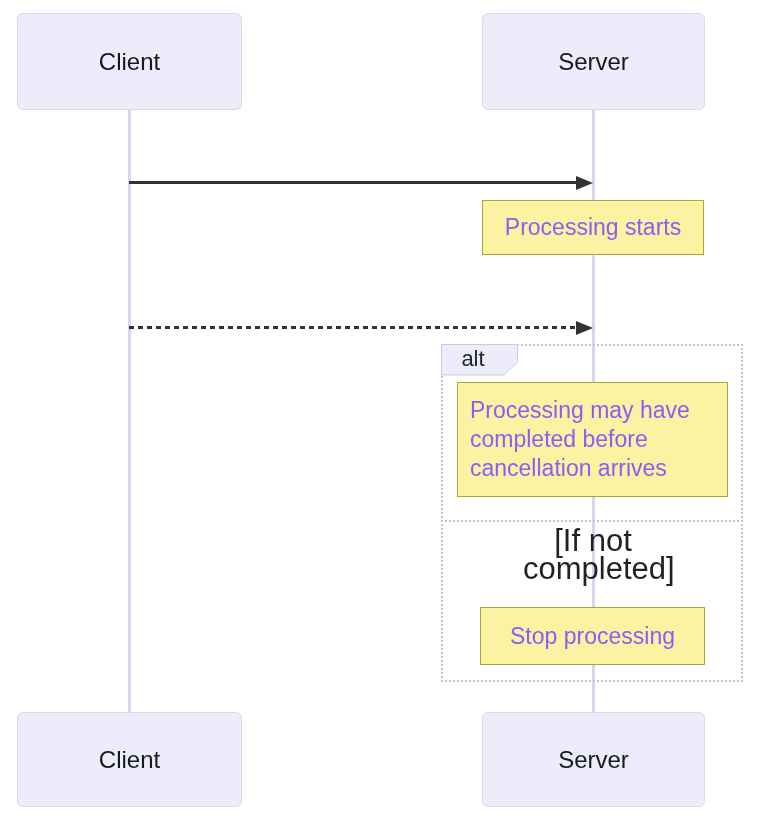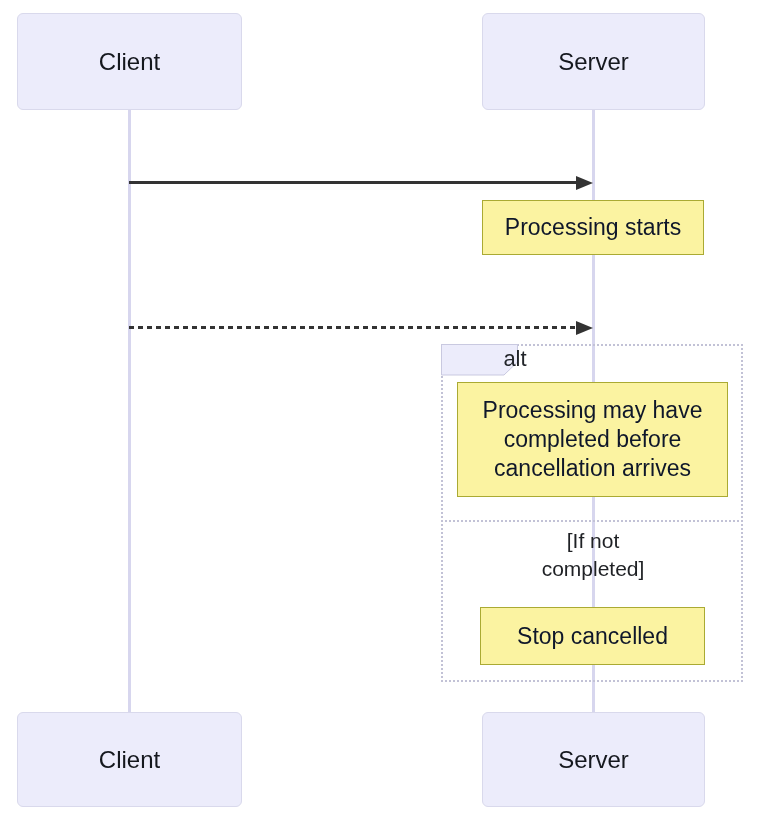--- a/index.html
+++ b/index.html
@@ -65,24 +65,24 @@
     z-index: 2;
   }
 
   
   .note {
     background: #FBF3A1;
     border: 1px solid #AAAA33;
     display: flex;
     align-items: center;
     justify-content: center;
-    text-align: center;
+    text-align: left;
     font-size: 23px;
     line-height: 29px;
-    color: #0f172a;
+    color: #8b5cf6;
     z-index: 2;
     box-sizing: border-box;
   }
 
   
   .alt-frame {
     border: 2px dotted #C2C2D6;
     z-index: 1;
     box-sizing: border-box;
   }
@@ -94,21 +94,21 @@
   .alt-tag-text {
     display: flex;
     align-items: center;
     justify-content: center;
     font-size: 22px;
     color: #22252a;
     z-index: 3;
   }
   .alt-condition {
     text-align: center;
-    font-size: 21px;
+    font-size: 31px;
     line-height: 28px;
     color: #1f2125;
     z-index: 2;
   }
 </style>
 </head>
 <body>
 
 <div class="canvas">
 
@@ -130,32 +130,32 @@
   </div>
 
   <div class="abs msg-line-dashed" style="left:129px; top:326px; width:449px;"></div>
   <div class="abs arrowhead" style="left:576px; top:321px;"></div>
 
   <div class="abs alt-frame" style="left:441px; top:344px; width:302px; height:338px;"></div>
 
   <svg class="abs" style="left:441px; top:344px; z-index:3;" width="78" height="32">
     <polygon points="0.5,0.5 76.5,0.5 76.5,18 63,31 0.5,31" fill="#ECECFB" stroke="#C9C9E0" stroke-width="1"></polygon>
   </svg>
-  <div class="abs alt-tag-text" style="left:441px; top:344px; width:64px; height:30px;padding-left:42px;">alt</div>
+  <div class="abs alt-tag-text" style="left:441px; top:344px; width:64px; height:30px;">alt</div>
 
   <div class="abs note" style="left:457px; top:382px; width:271px; height:115px; padding:24px 12px;">
     <span>Processing may have completed before cancellation arrives</span>
   </div>
 
   <div class="abs alt-divider" style="left:441px; top:520px; width:302px;"></div>
 
   <div class="abs alt-condition" style="left:523px; top:527px; width:140px;">[If not completed]</div>
 
   <div class="abs note" style="left:480px; top:607px; width:225px; height:58px;">
-    <span>Stop cancelled</span>
+    <span>Stop processing</span>
   </div>
 
   <div class="abs actor" style="left:17px; top:712px; width:225px; height:95px;">
     <span>Client</span>
   </div>
   <div class="abs actor" style="left:482px; top:712px; width:223px; height:95px;">
     <span>Server</span>
   </div>
 
 </div>

